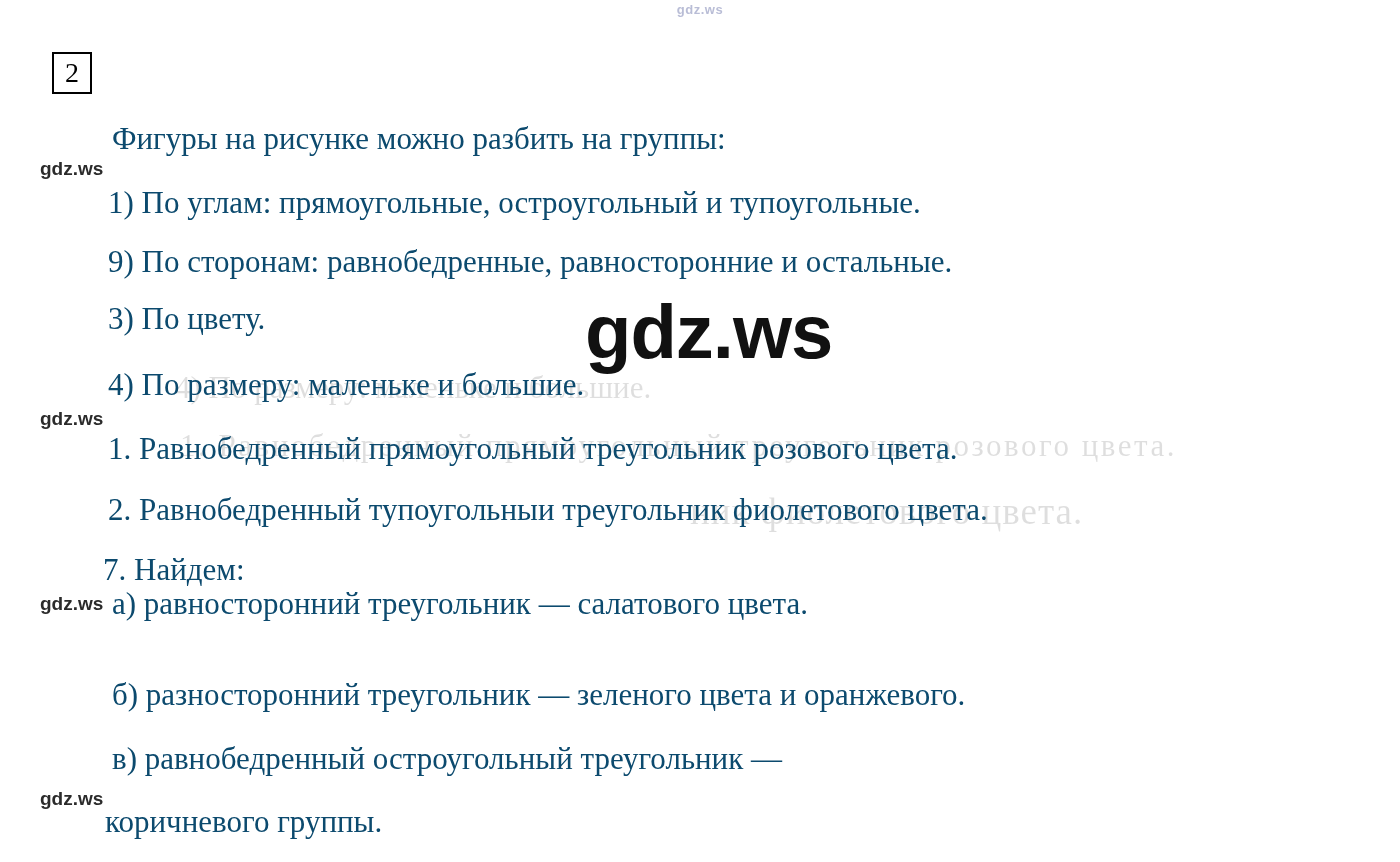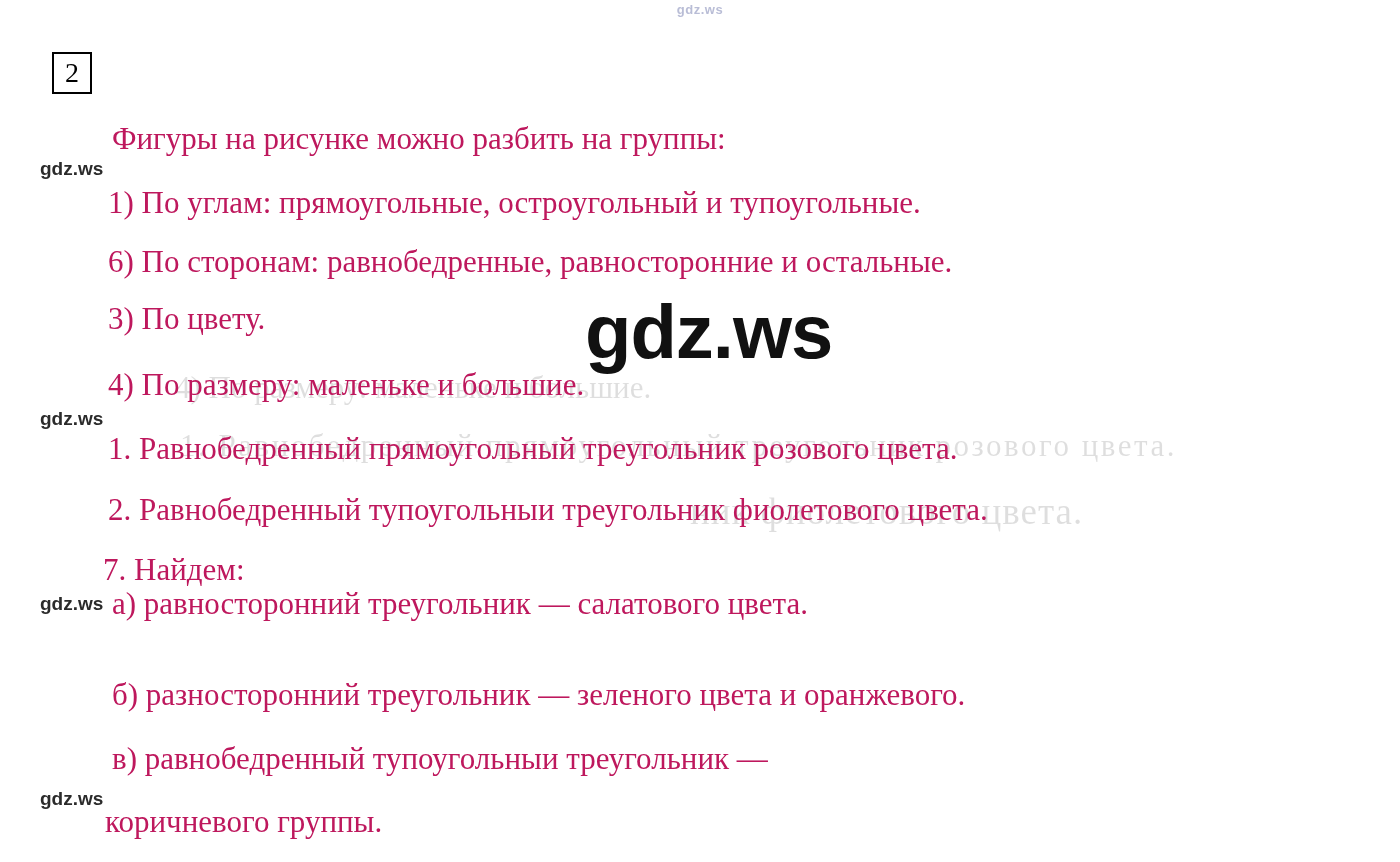--- a/index.html
+++ b/index.html
@@ -104,21 +104,21 @@
     position: absolute;
     left: 0;
     top: 0;
     width: 1400px;
   }
   .line {
     position: absolute;
     white-space: nowrap;
     font-size: 31px;
     line-height: 1.1;
-    color: #be185d;
+    color: #0c4a6e;
   }
   .lead   { left: 112px; top: 122px; }
   .it1    { left: 108px; top: 186px; font-family: Liberation Serif, serif; }
   .it2    { left: 108px; top: 245px; }
   .it3    { left: 108px; top: 302px; }
   .it4    { left: 108px; top: 368px; }
   .st1    { left: 108px; top: 432px; }
   .st2    { left: 108px; top: 493px; }
   .st3    { left: 103px; top: 553px; }
   .sa     { left: 112px; top: 587px; }
@@ -139,27 +139,27 @@
 <div class="ghost g1">4) По размеру: маленьке и большие.</div>
 <div class="ghost g2">1. Равнобедренный прямоугольный треугольник розового цвета.</div>
 <div class="ghost g3">ник фиолетового цвета.</div>
 
 <div class="num-box">2</div>
 
 <div class="doc">
   <div class="line lead">Фигуры на рисунке можно разбить на группы:</div>
 
   <div class="line it1">1) По углам: прямоугольные, остроугольный и тупоугольные.</div>
-  <div class="line it2">6) По сторонам: равнобедренные, равносторонние и остальные.</div>
+  <div class="line it2">9) По сторонам: равнобедренные, равносторонние и остальные.</div>
   <div class="line it3">3) По цвету.</div>
   <div class="line it4">4) По размеру: маленьке и большие.</div>
 
   <div class="line st1">1. Равнобедренный прямоугольный треугольник розового цвета.</div>
   <div class="line st2">2. Равнобедренный тупоугольныи треугольник фиолетового цвета.</div>
   <div class="line st3">7. Найдем:</div>
 
   <div class="line sa">а) равносторонний треугольник — салатового цвета.</div>
   <div class="line sb">б) разносторонний треугольник — зеленого цвета и оранжевого.</div>
-  <div class="line sv">в) равнобедренный тупоугольныи треугольник —</div>
+  <div class="line sv">в) равнобедренный остроугольный треугольник —</div>
   <div class="line sv2">коричневого группы.</div>
 </div>
 
 <div class="wm-big">gdz.ws</div>
 
 </body></html>

